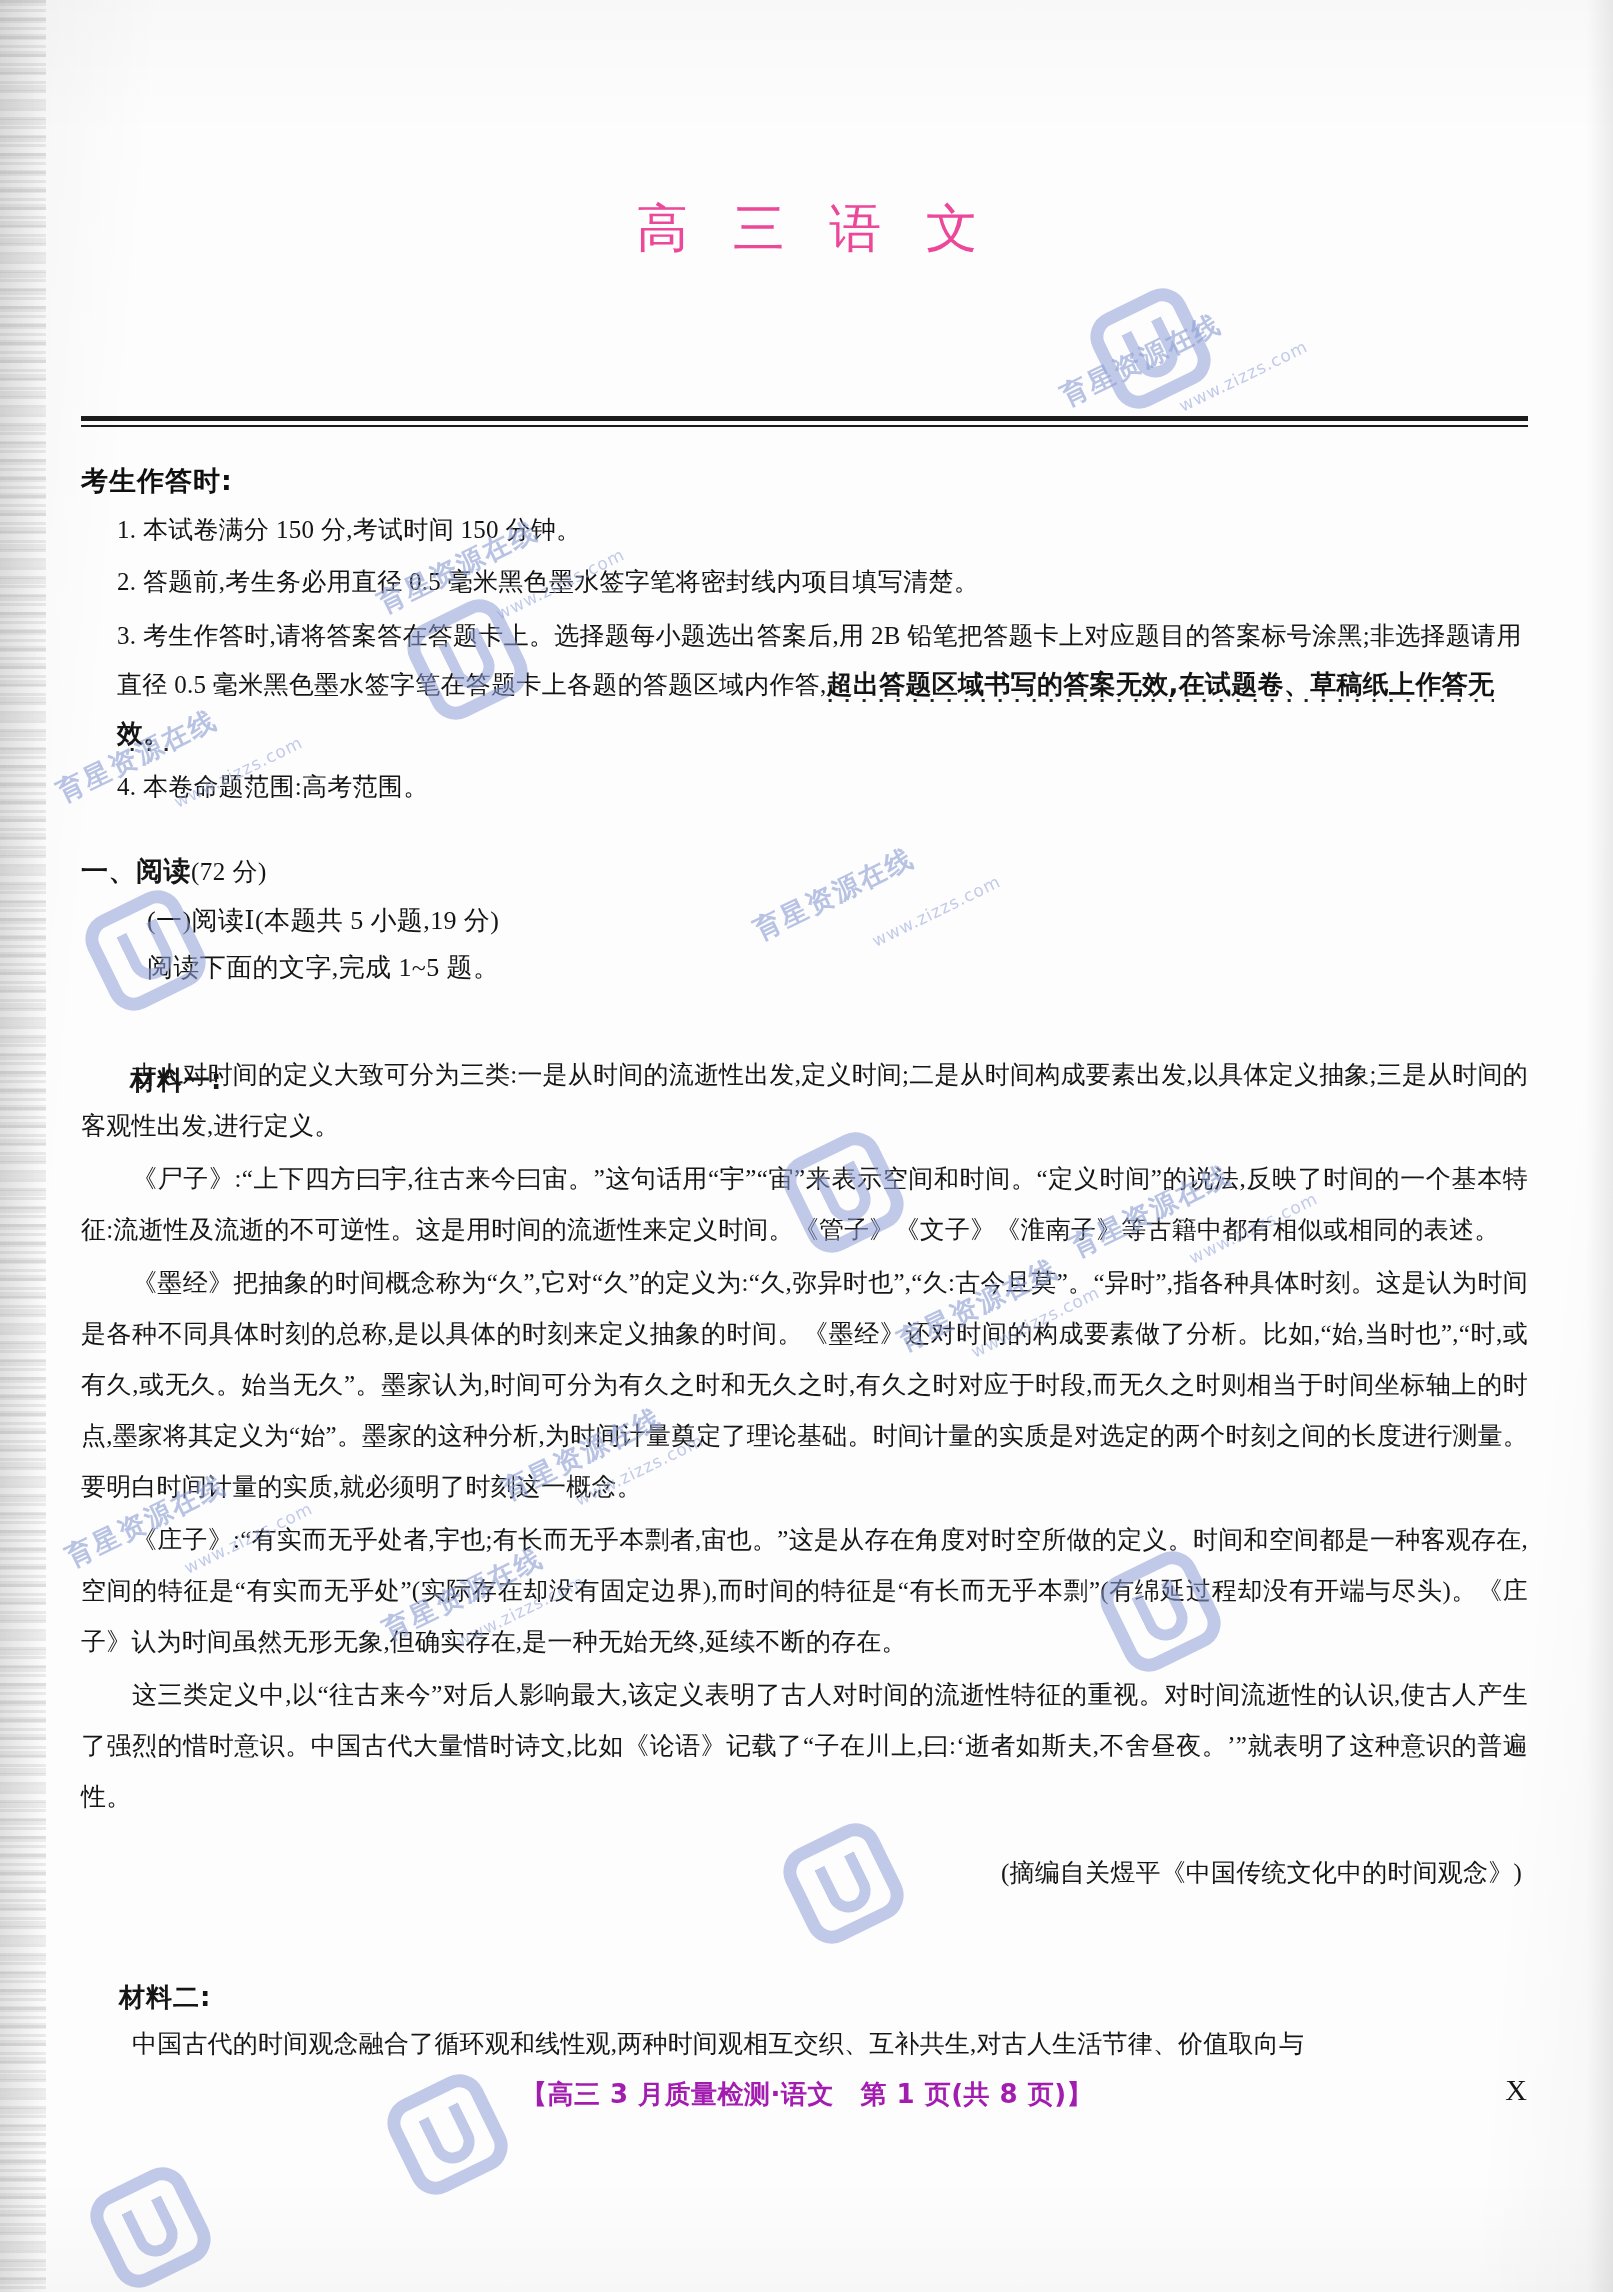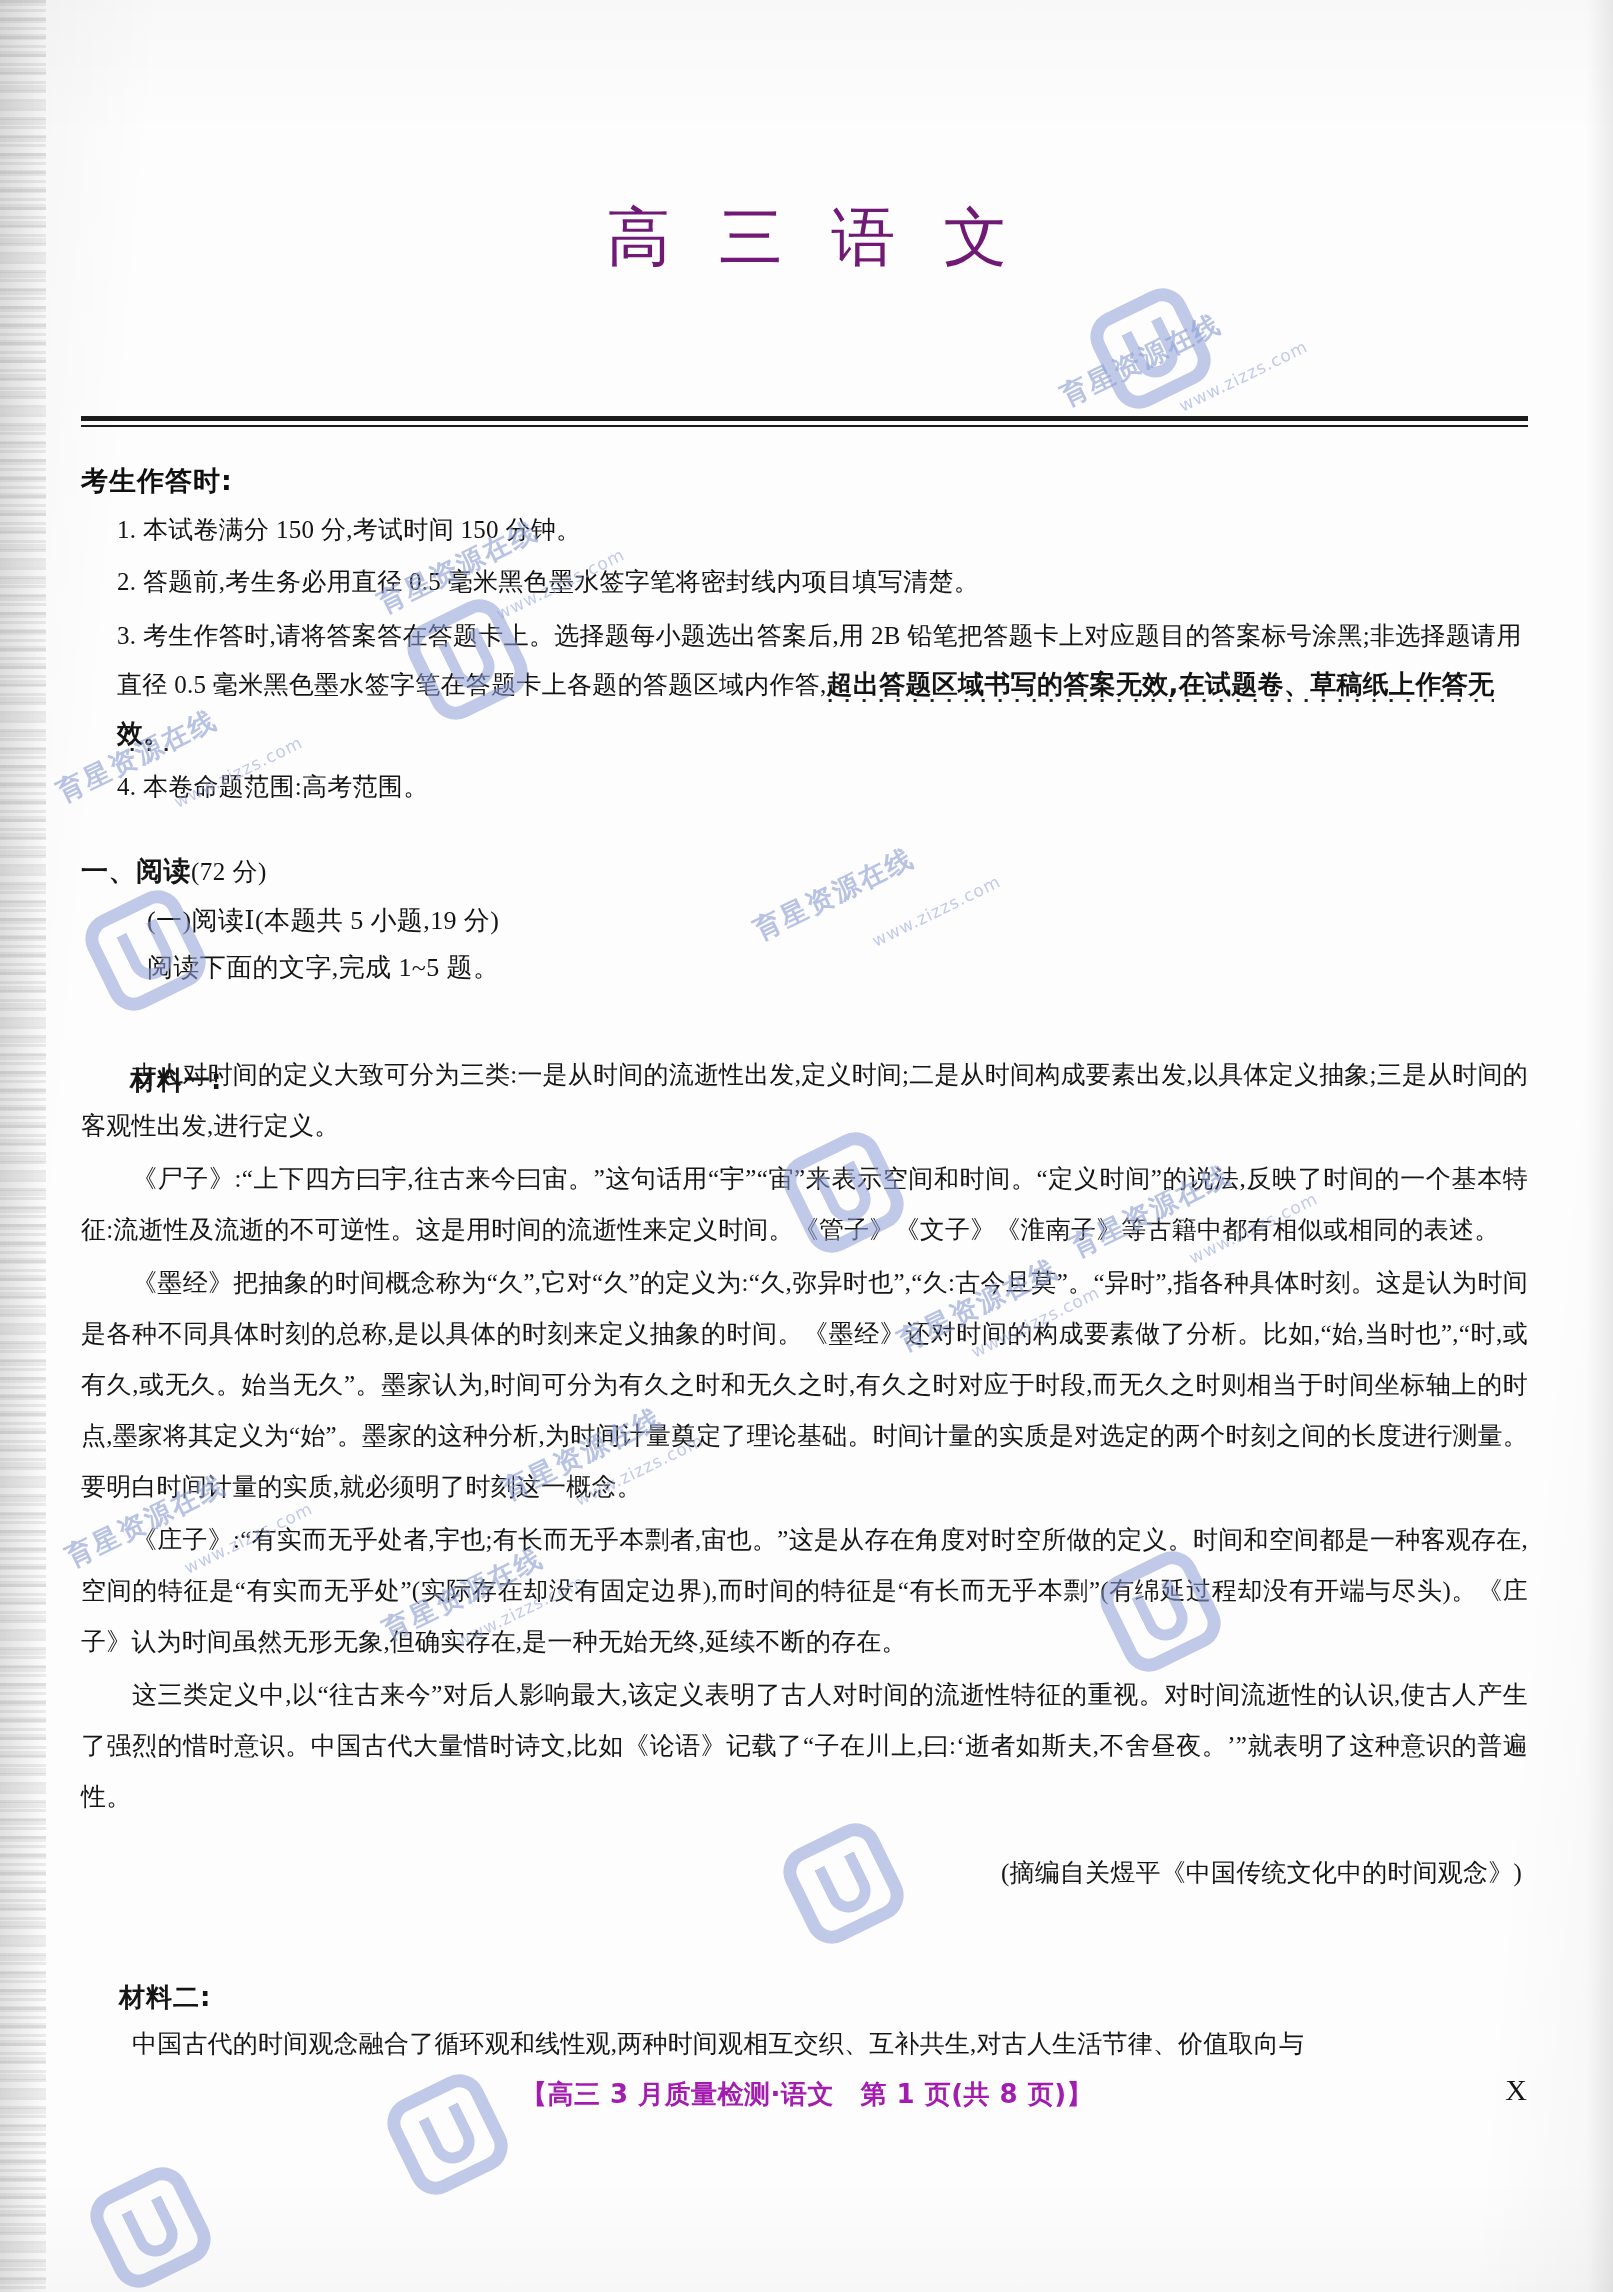--- a/index.html
+++ b/index.html
@@ -38,24 +38,24 @@
     background:linear-gradient(270deg, rgba(150,150,150,0.18), rgba(255,255,255,0));
   }
 
   .content { position:absolute; left:0; top:0; width:1614px; height:2293px; }
 
   
   .doc-title {
     position:absolute; left:0; top:194px; width:1614px;
     text-align:center;
     font-family:"DejaVu Sans", sans-serif;
-    font-size:64px;
+    font-size:52px;
     letter-spacing:14px;
     font-weight:400;
-    color:#701a75;
+    color:#ec4899;
     text-indent:14px;
   }
 
   
   .rule-wrap { position:absolute; left:81px; top:416px; width:1447px; }
   .rule-thick { height:5px; background:#1c1c1c; }
   .rule-thin  { height:2px; background:#1c1c1c; margin-top:4px; }
 
   
   .notice-head {

